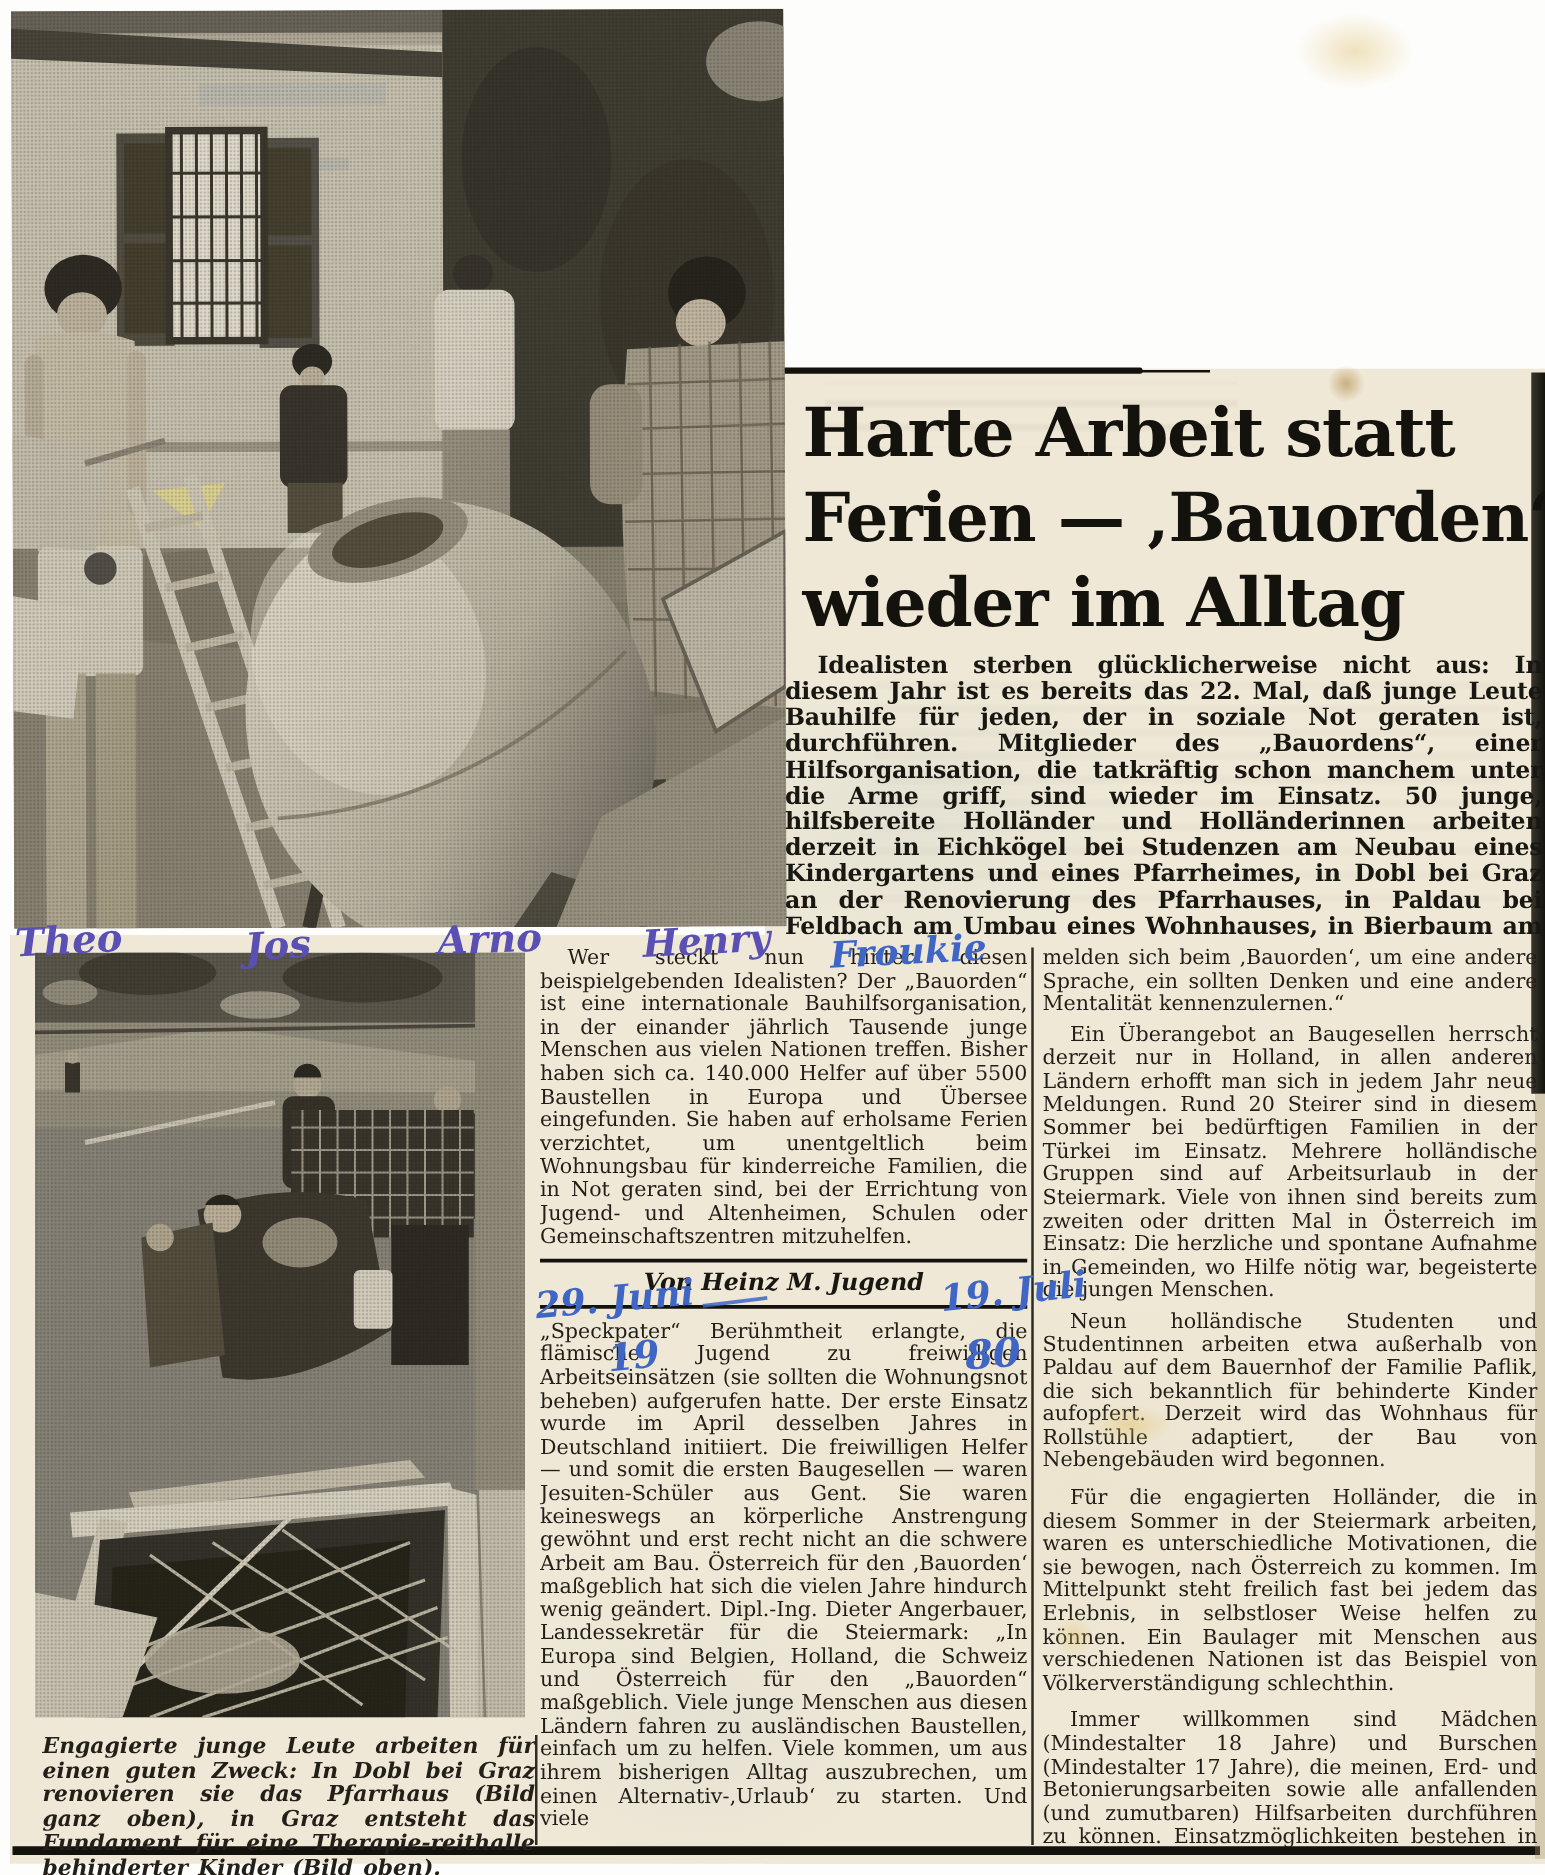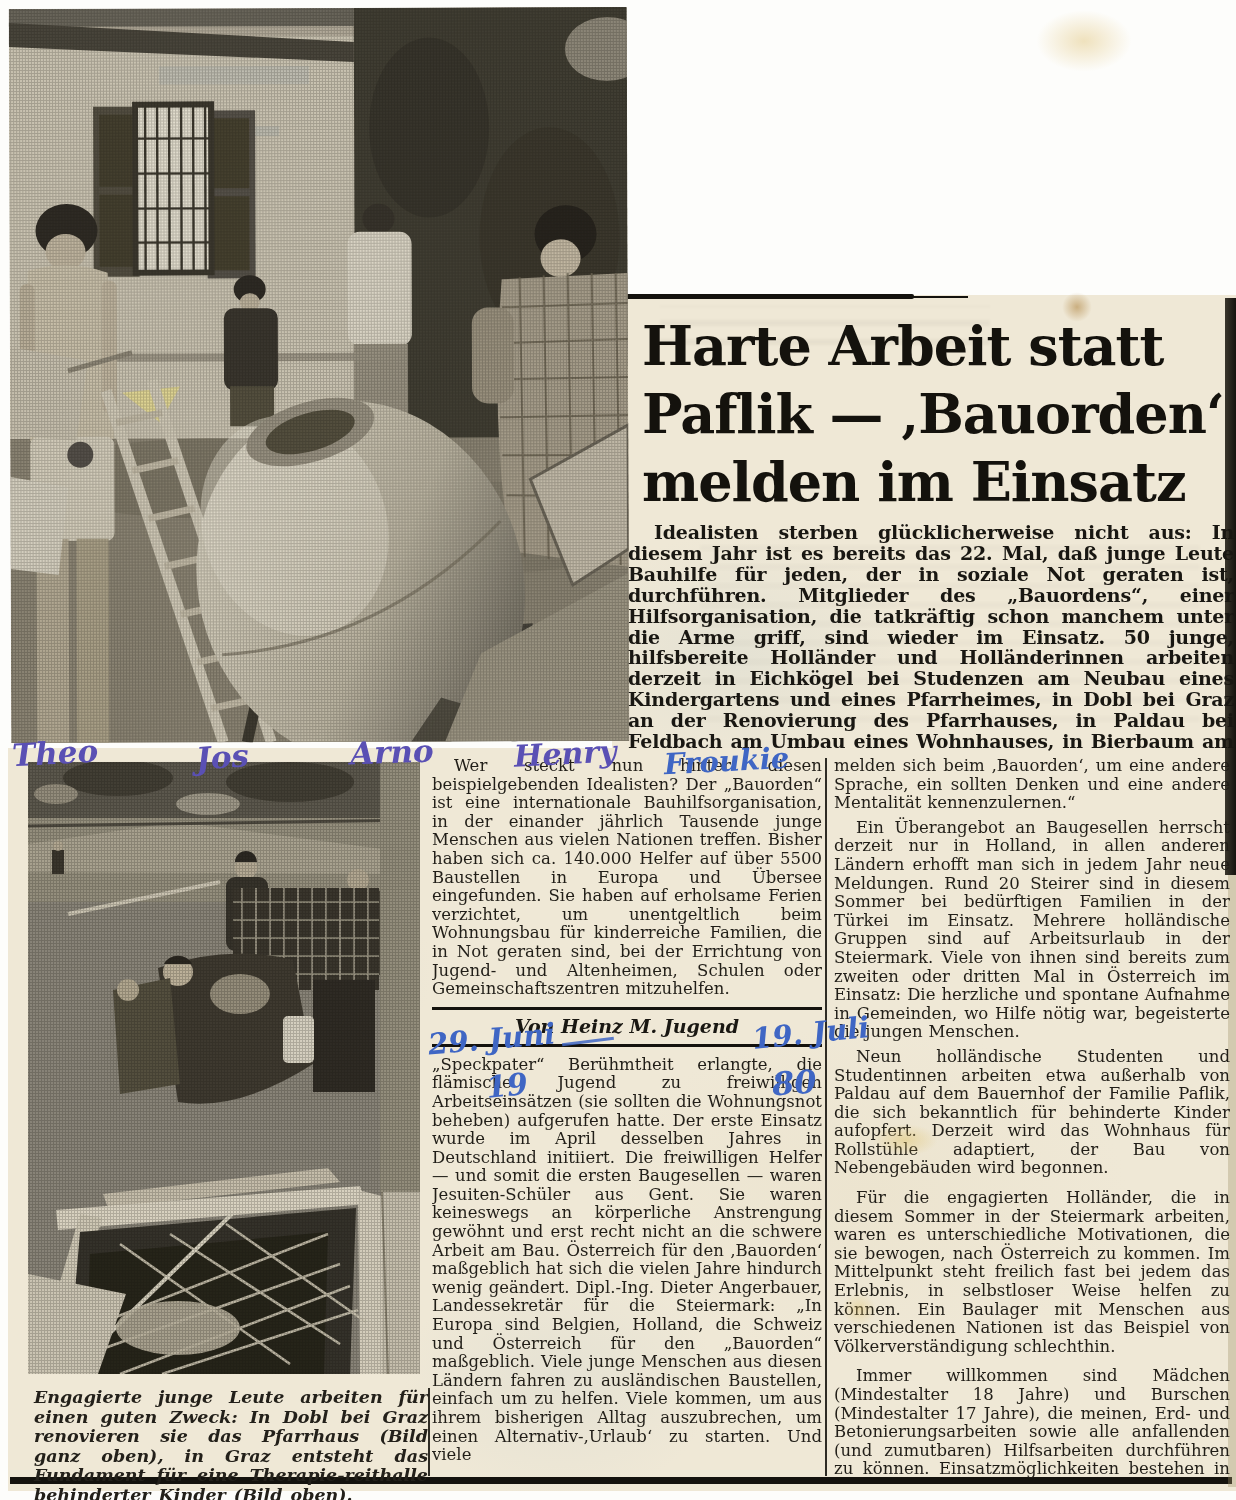--- a/index.html
+++ b/index.html
@@ -321,22 +321,22 @@
       <line x1="40" y1="612" x2="204" y2="452" stroke="#d8d2c0" stroke-width="4"></line>
 
       <polygon points="0,512 98,532 70,612 0,612" fill="#cfc8b6"></polygon>
       <ellipse cx="150" cy="566" rx="62" ry="27" fill="#b9b19d" opacity=".9"></ellipse>
       <rect width="392" height="612" filter="url(#noiseB)" opacity=".16" style="mix-blend-mode:multiply"></rect>
     </svg>
   </div>
 
   <h1 class="headline">
     <span>Harte Arbeit statt</span>
-    <span>Paflik — ‚Bauorden‘</span>
-    <span>melden im Einsatz</span>
+    <span>Ferien — ‚Bauorden‘</span>
+    <span>wieder im Alltag</span>
   </h1>
 
   <p class="intro">Idealisten sterben glücklicherweise nicht aus: In diesem Jahr ist es bereits das 22. Mal, daß junge Leute Bauhilfe für jeden, der in soziale Not geraten ist, durchführen. Mitglieder des „Bauordens“, einer Hilfsorganisation, die tatkräftig schon manchem unter die Arme griff, sind wieder im Einsatz. 50 junge, hilfsbereite Holländer und Holländerinnen arbeiten derzeit in Eichkögel bei Studenzen am Neubau eines Kindergartens und eines Pfarrheimes, in Dobl bei Graz an der Renovierung des Pfarrhauses, in Paldau bei Feldbach am Umbau eines Wohnhauses, in Bierbaum am Neubau eines Altenwohnhauses und schließlich in Graz an der Errichtung einer Therapie-Reithalle.</p>
 
   <div class="col col-1">
     <p class="ind">Wer steckt nun hinter diesen beispielgebenden Idealisten? Der „Bauorden“ ist eine internationale Bauhilfsorganisation, in der einander jährlich Tausende junge Menschen aus vielen Nationen treffen. Bisher haben sich ca. 140.000 Helfer auf über 5500 Baustellen in Europa und Übersee eingefunden. Sie haben auf erholsame Ferien verzichtet, um unentgeltlich beim Wohnungsbau für kinderreiche Familien, die in Not geraten sind, bei der Errichtung von Jugend- und Altenheimen, Schulen oder Gemeinschaftszentren mitzuhelfen.</p>
     <div class="byline-box">
       <div>Von Heinz M. Jugend</div>
     </div>
     <p>„Speckpater“ Berühmtheit erlangte, die flämische Jugend zu freiwilligen Arbeitseinsätzen (sie sollten die Wohnungsnot beheben) aufgerufen hatte. Der erste Einsatz wurde im April desselben Jahres in Deutschland initiiert. Die freiwilligen Helfer — und somit die ersten Baugesellen — waren Jesuiten-Schüler aus Gent. Sie waren keineswegs an körperliche Anstrengung gewöhnt und erst recht nicht an die schwere Arbeit am Bau. Österreich für den ‚Bauorden‘ maßgeblich hat sich die vielen Jahre hindurch wenig geändert. Dipl.-Ing. Dieter Angerbauer, Landessekretär für die Steiermark: „In Europa sind Belgien, Holland, die Schweiz und Österreich für den „Bauorden“ maßgeblich. Viele junge Menschen aus diesen Ländern fahren zu ausländischen Baustellen, einfach um zu helfen. Viele kommen, um aus ihrem bisherigen Alltag auszubrechen, um einen Alternativ-‚Urlaub‘ zu starten. Und viele</p>

